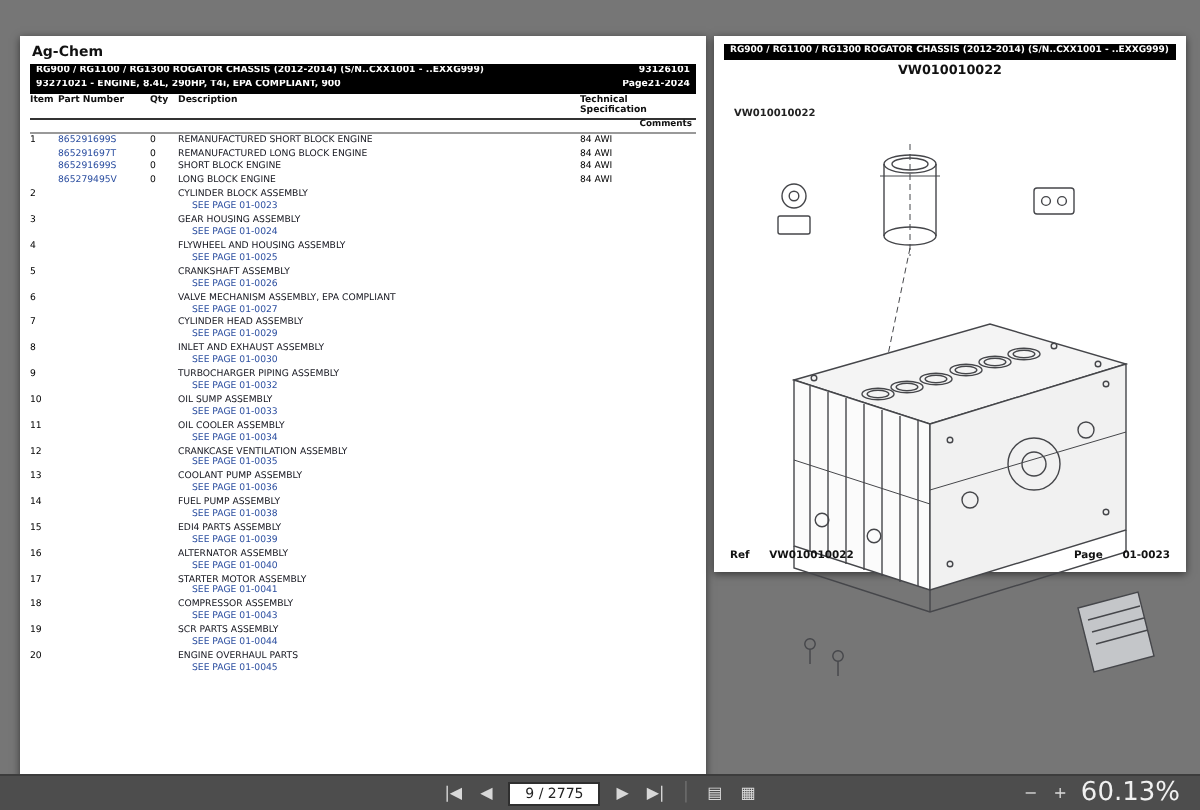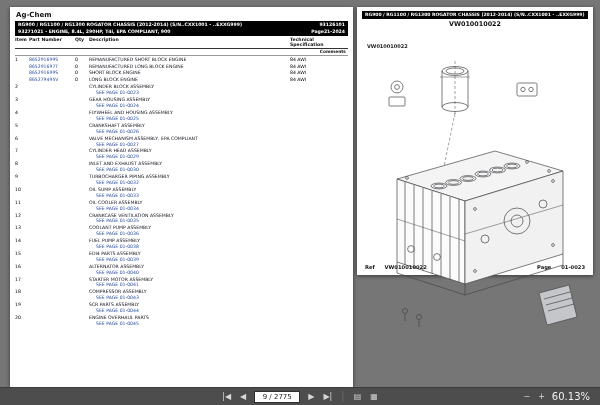--- a/index.html
+++ b/index.html
@@ -1,20 +1,20 @@
 <!DOCTYPE html>
 <html><head>
 <meta charset="utf-8">
 <style>
   html,body{margin:0;padding:0;background:#3a3a3a;}
   *{box-sizing:border-box;font-family:"DejaVu Sans",sans-serif;}
   .viewer{position:relative;width:600px;height:405px;background:#767676;overflow:hidden;}
 
   
-  .page{position:absolute;top:7px;background:#ffffff;box-shadow:0 1px 4px rgba(0,0,0,.55);}
+  .page{position:absolute;top:18px;background:#ffffff;box-shadow:0 1px 4px rgba(0,0,0,.55);}
   .page-left{left:10px;width:343px;height:380px;}
   .page-right{left:357px;width:236px;height:268px;}
 
   
   .brand{font-size:7px;font-weight:bold;color:#111;padding:4px 0 2px 6px;}
   .hdr-bar{margin:0 5px;background:#000;color:#fff;padding:1px 3px;}
   .hdr-row{display:flex;justify-content:space-between;font-size:4.6px;line-height:6.5px;font-weight:bold;white-space:nowrap;overflow:hidden;}
   .col-hdr{margin:1px 5px 0 5px;display:flex;font-size:4.6px;font-weight:bold;color:#111;border-bottom:1px solid #333;padding-bottom:1px;}
   .comments-line{margin:0 5px;font-size:4.4px;font-weight:bold;color:#111;text-align:right;padding:0 2px 1px 0;border-bottom:1px solid #999;}
   .c-item{width:14px;}
@@ -38,21 +38,21 @@
   .rfoot span span{margin-left:8px;}
 
   
   .toolbar{position:absolute;left:0;bottom:0;width:600px;height:18px;background:#4d4d4d;border-top:1px solid #3c3c3c;
            display:flex;align-items:center;justify-content:center;gap:7px;color:#d8d8d8;}
   .tb-ic{font-size:8px;line-height:16px;color:#d8d8d8;cursor:default;padding:0 1px;}
   .tb-sep{color:#6f6f6f;font-size:9px;}
   .page-box{background:#fff;color:#222;font-size:7px;line-height:11px;height:12px;min-width:46px;text-align:center;
             border:1px solid #2f2f2f;padding:0 3px;}
   .tb-right{position:absolute;right:10px;display:flex;align-items:center;gap:6px;}
-  .zoom-val{font-size:10px;color:#f0f0f0;}
+  .zoom-val{font-size:13px;color:#f0f0f0;}
 </style>
 </head>
 <body>
 
 <div class="viewer">
 
   <div class="page page-left">
     <div class="brand">Ag-Chem</div>
 
     <div class="hdr-bar">

